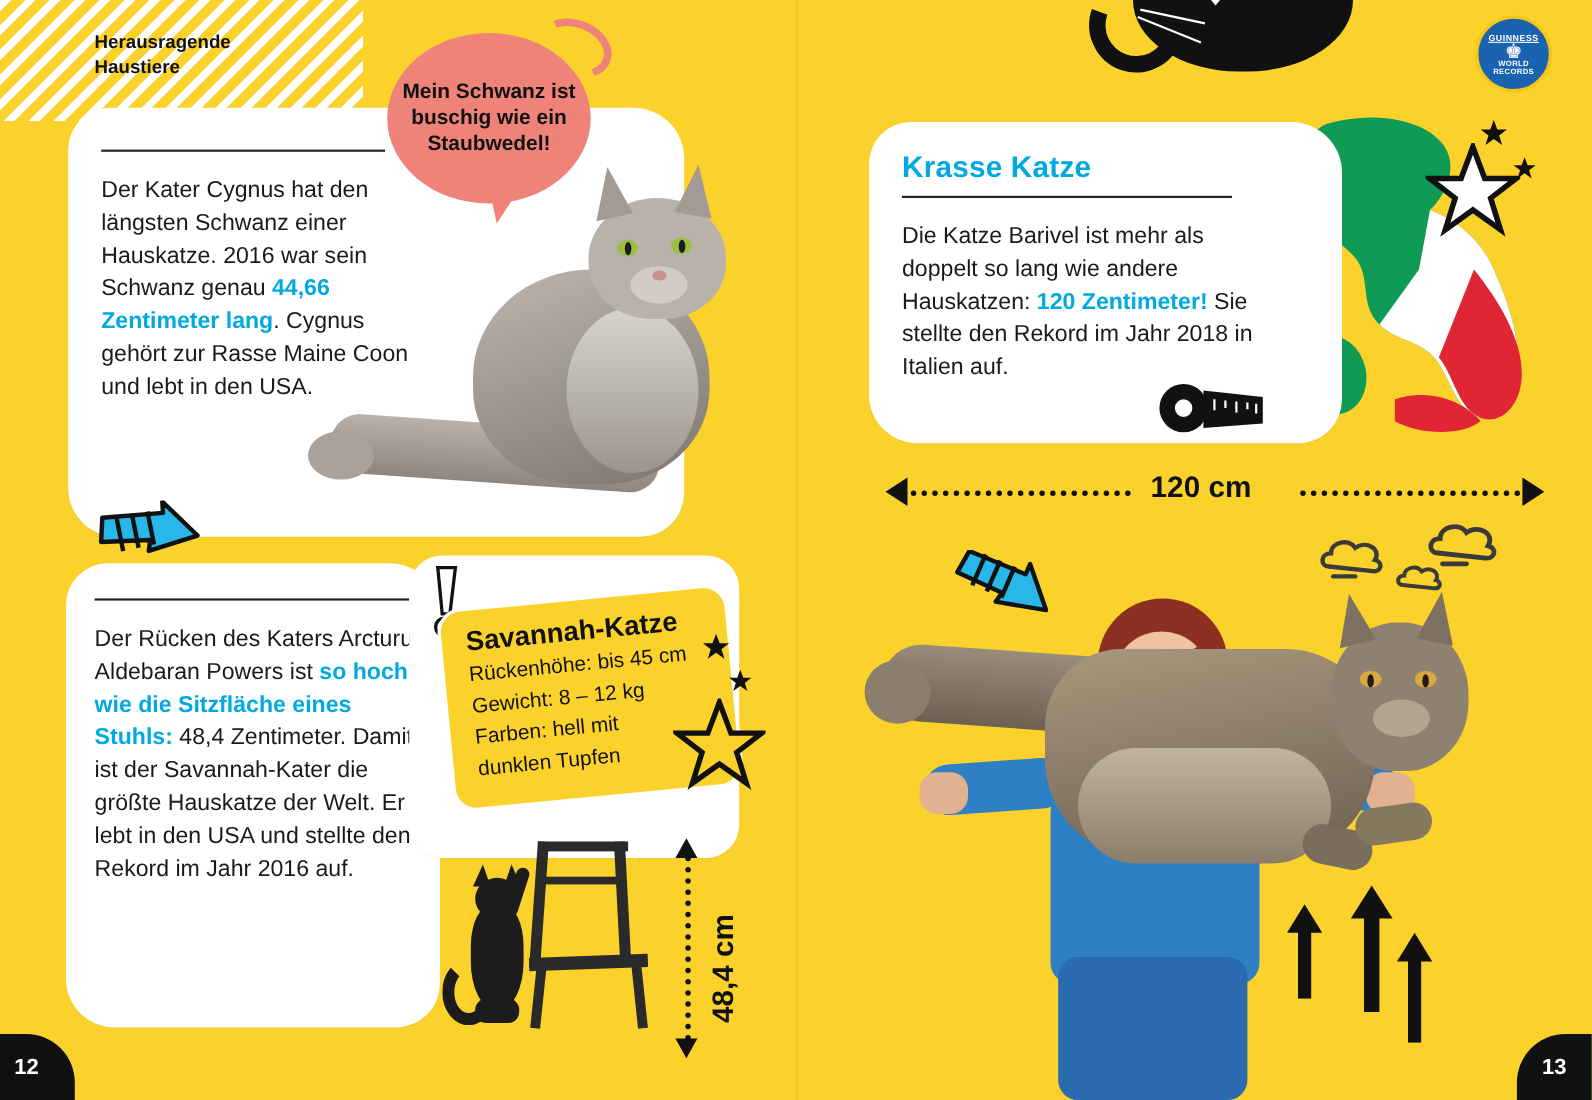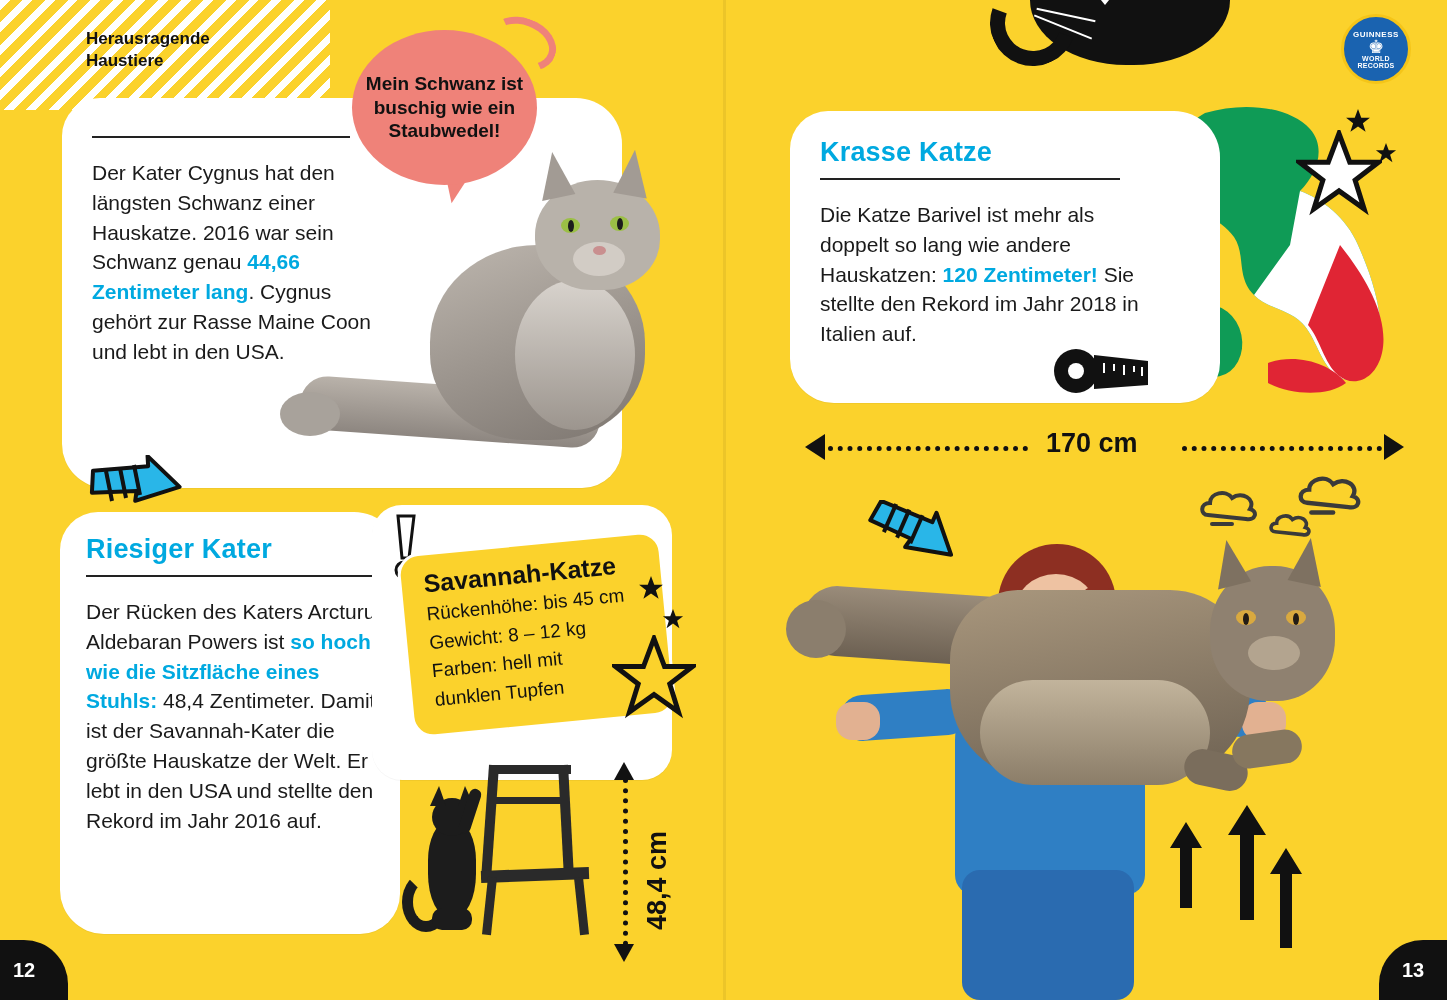--- a/index.html
+++ b/index.html
@@ -38,21 +38,21 @@
     font-size: 17px; font-weight: bold; color: #111; line-height: 1.3;
     white-space: pre-line;
   }
   
   .gwr-logo {
     position: absolute; right: 36px; top: 14px; width: 70px; height: 70px;
     border-radius: 50%; background: #1a63b0; border: 3px solid #f5c518;
     color: #fff; display: flex; flex-direction: column; align-items: center;
     justify-content: center; text-align: center;
   }
-  .gwr-logo .g-top { font-size: 8px; font-weight: bold; letter-spacing: .5px; }
+  .gwr-logo .g-top { font-size: 8px; font-weight: bold; letter-spacing: .5px; text-decoration: underline; }
   .gwr-logo .g-mid { font-size: 18px; line-height: 16px; }
   .gwr-logo .g-bot { font-size: 7px; font-weight: bold; letter-spacing: .3px; }
 
   
   .panel {
     position: absolute; background: #fff;
     border-radius: 38px 46px 40px 44px;
     box-shadow: 0 1px 0 rgba(0,0,0,0.04);
   }
   .panel-heading {
@@ -192,21 +192,20 @@
       <g stroke="#111" stroke-width="4">
         <line x1="18" y1="16" x2="24" y2="46"></line>
         <line x1="32" y1="13" x2="38" y2="43"></line>
         <line x1="46" y1="10" x2="52" y2="40"></line>
       </g>
     </svg>
   </div>
 
   <div class="panel" style="left:60px; top:512px; width:340px; height:422px;">
     <div style="padding:22px 26px 0 26px;">
-      <div class="panel-heading">Riesiger Kater</div>
       <div class="panel-rule" style="width:286px;"></div>
       <div class="panel-body" style="width:300px;">
         <span>Der Rücken des Katers Arcturus Aldebaran Powers ist </span><span class="hl">so hoch wie die Sitzfläche eines Stuhls:</span><span> 48,4 Zentimeter. Damit ist der Savannah-Kater die größte Hauskatze der Welt. Er lebt in den USA und stellte den Rekord im Jahr 2016 auf.</span>
       </div>
     </div>
   </div>
 
   <div class="panel" style="left:372px; top:505px; width:300px; height:275px; border-radius:30px;"></div>
 
   <div style="position:absolute; left:388px; top:512px;">
@@ -317,21 +316,21 @@
         <line x1="62" y1="19" x2="62" y2="26"></line>
         <line x1="72" y1="20" x2="72" y2="30"></line>
         <line x1="82" y1="21" x2="82" y2="27"></line>
         <line x1="90" y1="22" x2="90" y2="31"></line>
       </g>
     </svg>
   </div>
 
   <div class="tri" style="left:805px; top:434px; border-top:13px solid transparent; border-bottom:13px solid transparent; border-right:20px solid #111;"></div>
   <div class="dotted" style="left:828px; top:446px; width:200px;"></div>
-  <div class="dim-label" style="left:1046px; top:428px;">170 cm</div>
+  <div class="dim-label" style="left:1046px; top:428px;">120 cm</div>
   <div class="dotted" style="left:1182px; top:446px; width:200px;"></div>
   <div class="tri" style="left:1384px; top:434px; border-top:13px solid transparent; border-bottom:13px solid transparent; border-left:20px solid #111;"></div>
 
   <div class="arrow-striped" style="left:858px; top:500px;">
     <svg width="95" height="85" viewBox="0 0 95 85">
       <g transform="rotate(35 47 42)">
         <path d="M4,22 L58,10 L56,0 L92,26 L50,46 L50,36 L6,44 Z" fill="#29b6e8" stroke="#111" stroke-width="4" stroke-linejoin="round"></path>
         <g stroke="#111" stroke-width="4">
           <line x1="18" y1="16" x2="24" y2="46"></line>
           <line x1="32" y1="13" x2="38" y2="43"></line>

